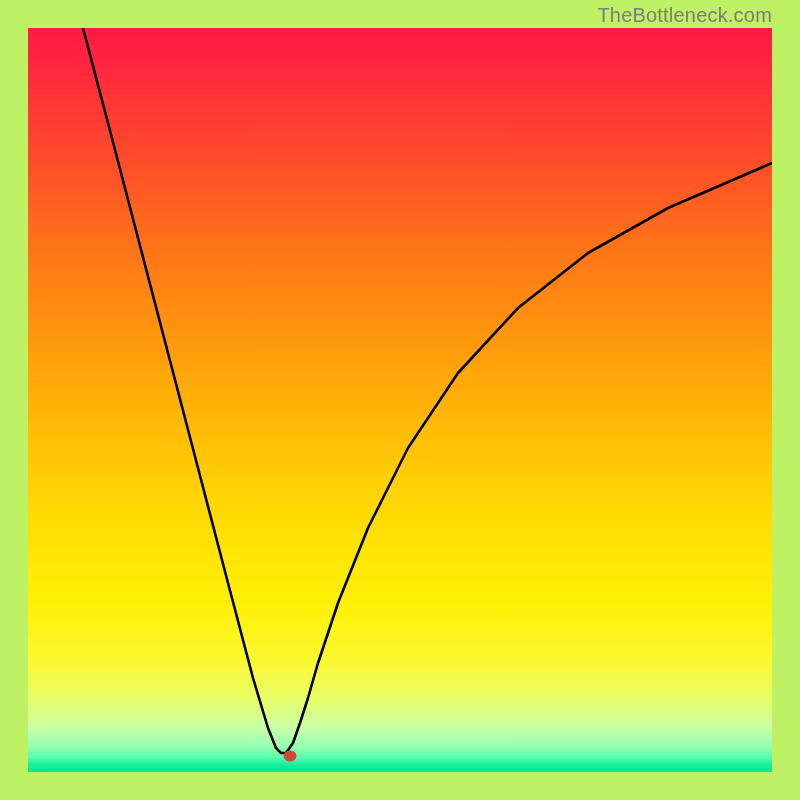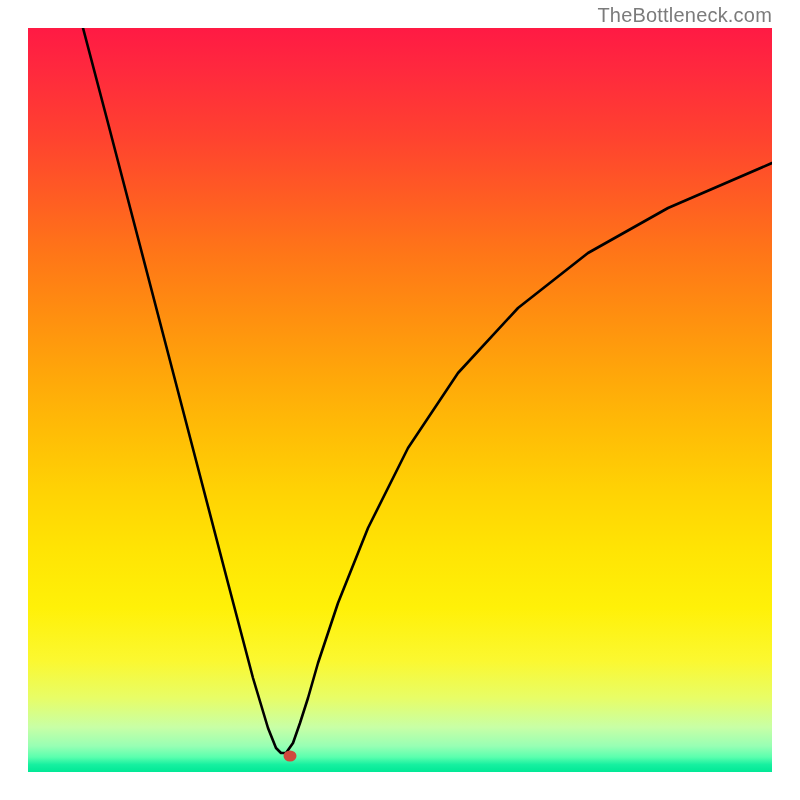--- a/index.html
+++ b/index.html
@@ -9,21 +9,21 @@
     height: 800px;
     background: #000;
     position: relative;
     font-family: Arial, Helvetica, sans-serif;
   }
   .frame {
     position: absolute;
     inset: 0;
     width: 800px;
     height: 800px;
-    background: #ffffff;
+    background: #bef264;
   }
   .plot-area {
     position: absolute;
     left: 28px;
     top: 28px;
     width: 744px;
     height: 744px;
     overflow: hidden;
   }
   .gradient {

